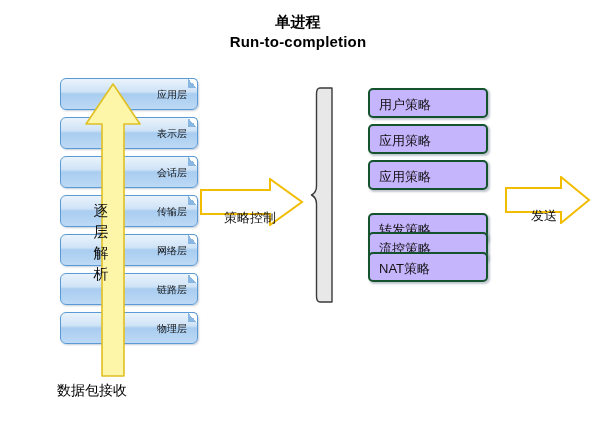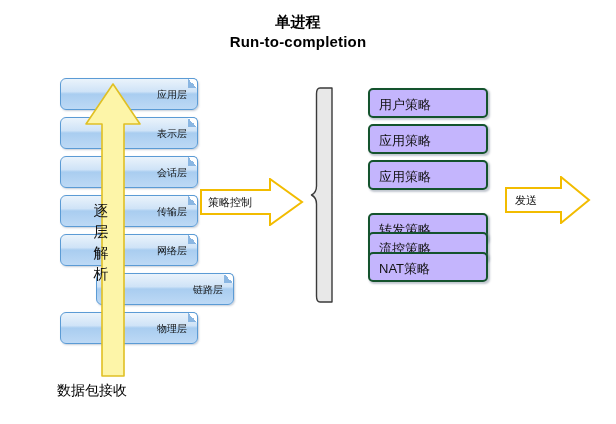--- a/index.html
+++ b/index.html
@@ -105,27 +105,28 @@
     font-weight: normal;
     color: #000;
     white-space: nowrap;
   }
 
   
   .block-arrow { position: absolute; }
   .block-arrow svg { display: block; }
   .block-arrow .ba-label {
     position: absolute;
-    top: 0;
+    top: 16px;
     height: 100%;
     display: flex;
     align-items: center;
-    font-size: 11px;
-    color: #111;
-    white-space: nowrap;
+    font-size: 13px;
+    color: #111;
+    white-space: nowrap;
+    margin-left: 16px;
   }
   #arrow-policy { left: 200px; top: 178px; width: 104px; height: 48px; }
   #arrow-policy .ba-label { left: 8px; }
   #arrow-send { left: 505px; top: 176px; width: 86px; height: 48px; }
   #arrow-send .ba-label { left: 10px; }
 
   
   #brace {
     position: absolute;
     left: 310px;
@@ -193,21 +194,21 @@
   <div class="osi-box" style="top:117px;">
     <span class="fold"></span>
     <span class="osi-label">传输层</span>
   </div>
 
   <div class="osi-box" style="top:156px;">
     <span class="fold"></span>
     <span class="osi-label">网络层</span>
   </div>
 
-  <div class="osi-box" style="top:195px;margin-left:36px;">
+  <div class="osi-box" style="top:195px;">
     <span class="fold"></span>
     <span class="osi-label">链路层</span>
   </div>
 
   <div class="osi-box" style="top:234px;">
     <span class="fold"></span>
     <span class="osi-label">物理层</span>
   </div>
 </div>
 

